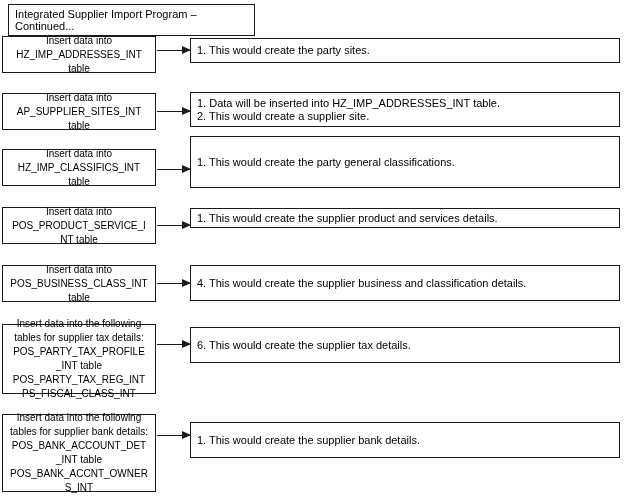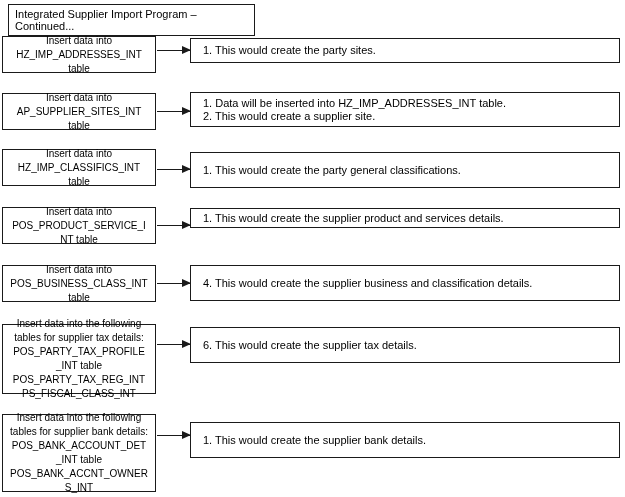--- a/index.html
+++ b/index.html
@@ -29,39 +29,39 @@
     display:flex;align-items:center;justify-content:center;
     text-align:center;
     font-size:10px;line-height:14px;
     padding:1px 1px;
   }
   .rbox{
     left:190px;width:430px;
     display:flex;align-items:center;
     text-align:left;
     font-size:11px;line-height:13px;
-    padding-left:12px;
+    padding-left:6px;
   }
   .arrow{
     position:absolute;
     left:157px;width:33px;height:0;
     border-top:1.5px solid #1a1a1a;
   }
   .arrow::after{
     content:"";
     position:absolute;
     right:-1px;top:-5.5px;
     width:0;height:0;
     border-left:9px solid #1a1a1a;
     border-top:4.5px solid transparent;
     border-bottom:4.5px solid transparent;
   }
   .r1 .lbox{top:36px;height:37px}  .r1 .rbox{top:38px;height:25px}  .r1 .arrow{top:50px}
   .r2 .lbox{top:93px;height:37px}  .r2 .rbox{top:92px;height:35px}  .r2 .arrow{top:111px}
-  .r3 .lbox{top:149px;height:37px} .r3 .rbox{top:152px;height:36px} .r3 .arrow{top:169px}
+  .r3 .lbox{top:149px;height:37px} .r3 .rbox{top:136px;height:52px} .r3 .arrow{top:169px}
   .r4 .lbox{top:207px;height:37px} .r4 .rbox{top:208px;height:20px} .r4 .arrow{top:225px}
   .r5 .lbox{top:265px;height:37px} .r5 .rbox{top:265px;height:36px} .r5 .arrow{top:283px}
   .r6 .lbox{top:324px;height:70px} .r6 .rbox{top:327px;height:36px} .r6 .arrow{top:344px}
   .r7 .lbox{top:414px;height:78px} .r7 .rbox{top:422px;height:36px} .r7 .arrow{top:435px}
 </style>
 </head>
 <body>
 
 <div class="canvas">
 

